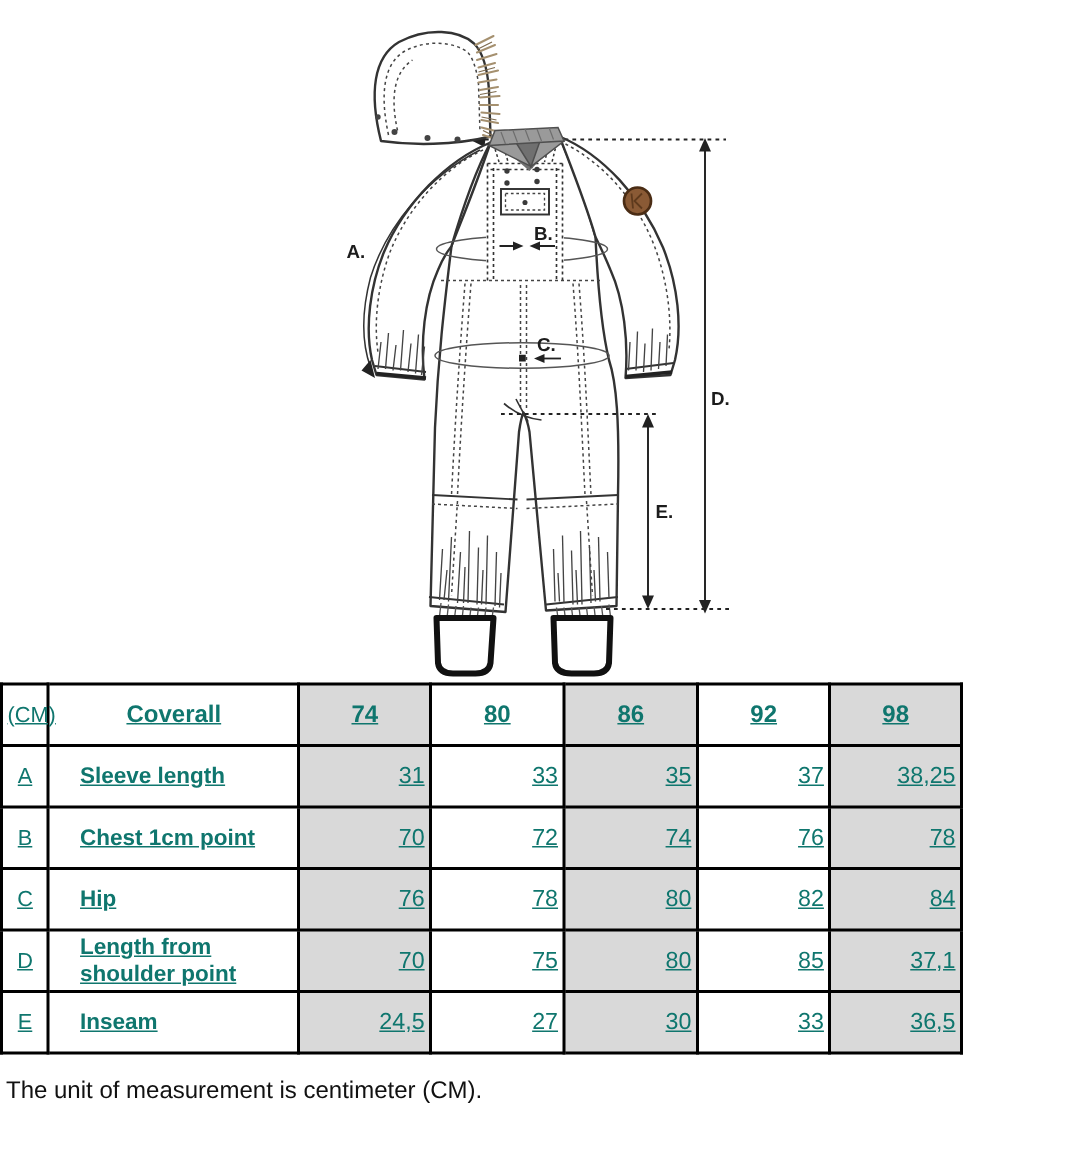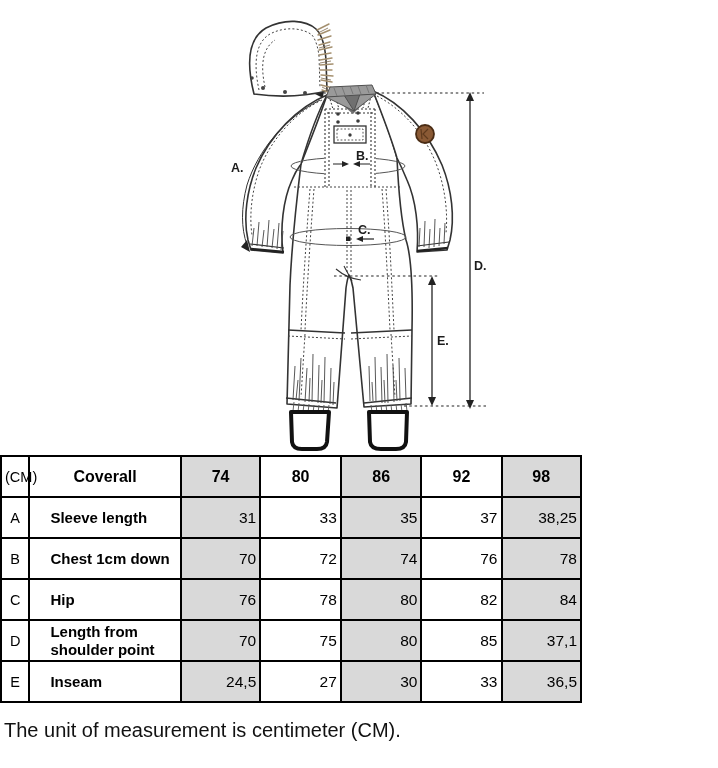--- a/index.html
+++ b/index.html
@@ -2,30 +2,30 @@
 <html><head>
 <meta charset="utf-8">
 <style>
   * { margin:0; padding:0; box-sizing:border-box; }
   body { background:#fff; font-family:"Liberation Sans", sans-serif; }
   .page { position:relative; width:718px; height:768px; background:#ffffff; overflow:hidden; }
   .diagram-wrap { position:absolute; top:0; left:0; width:718px; height:455px; }
   .diagram-wrap svg { display:block; }
   svg text { font-family:"Liberation Sans", sans-serif; font-size:12.5px; font-weight:600; fill:#1c1c1c; }
 
-  table.size-table { position:absolute; top:455px; left:0; width:582px; border-collapse:collapse; table-layout:fixed; color:#000000; }
+  table.size-table { position:absolute; top:455px; left:0; width:642px; border-collapse:collapse; table-layout:fixed; color:#0f766e;text-decoration:underline; }
   .size-table th, .size-table td { border:2px solid #000; height:41px; text-align:center; vertical-align:middle; background:#fff; padding:2px 3px; }
   .size-table th { font-weight:bold; font-size:16px; }
   .size-table th.unit { font-weight:normal; font-size:14.5px; }
   .size-table td.letter { font-size:14.5px; }
   .size-table td.name { text-align:left; font-weight:bold; font-size:15px; padding-left:20px; line-height:1.15; }
   .size-table td.value { font-size:15.5px;text-align:right; }
   .size-table .shade { background:#d9d9d9; }
 
-  .unit-note { position:absolute; top:719px; left:4px; font-size:20px; color:#111; }
+  .unit-note { position:absolute; top:719px; left:4px; font-size:16px; color:#111; }
 </style>
 </head>
 <body>
 
 <div class="page">
 
   <div class="diagram-wrap">
     <svg width="718" height="455" viewBox="0 0 718 455">
 
       <path d="M318,93 H484" fill="none" stroke="#222" stroke-width="1.2" stroke-dasharray="2.5 2.8"></path>
@@ -145,21 +145,21 @@
         <td class="letter">A</td>
         <td class="name">Sleeve length</td>
         <td class="value shade">31</td>
         <td class="value">33</td>
         <td class="value shade">35</td>
         <td class="value">37</td>
         <td class="value shade">38,25</td>
       </tr>
       <tr>
         <td class="letter">B</td>
-        <td class="name">Chest 1cm down</td>
+        <td class="name">Chest 1cm point</td>
         <td class="value shade">70</td>
         <td class="value">72</td>
         <td class="value shade">74</td>
         <td class="value">76</td>
         <td class="value shade">78</td>
       </tr>
       <tr>
         <td class="letter">C</td>
         <td class="name">Hip</td>
         <td class="value shade">76</td>

